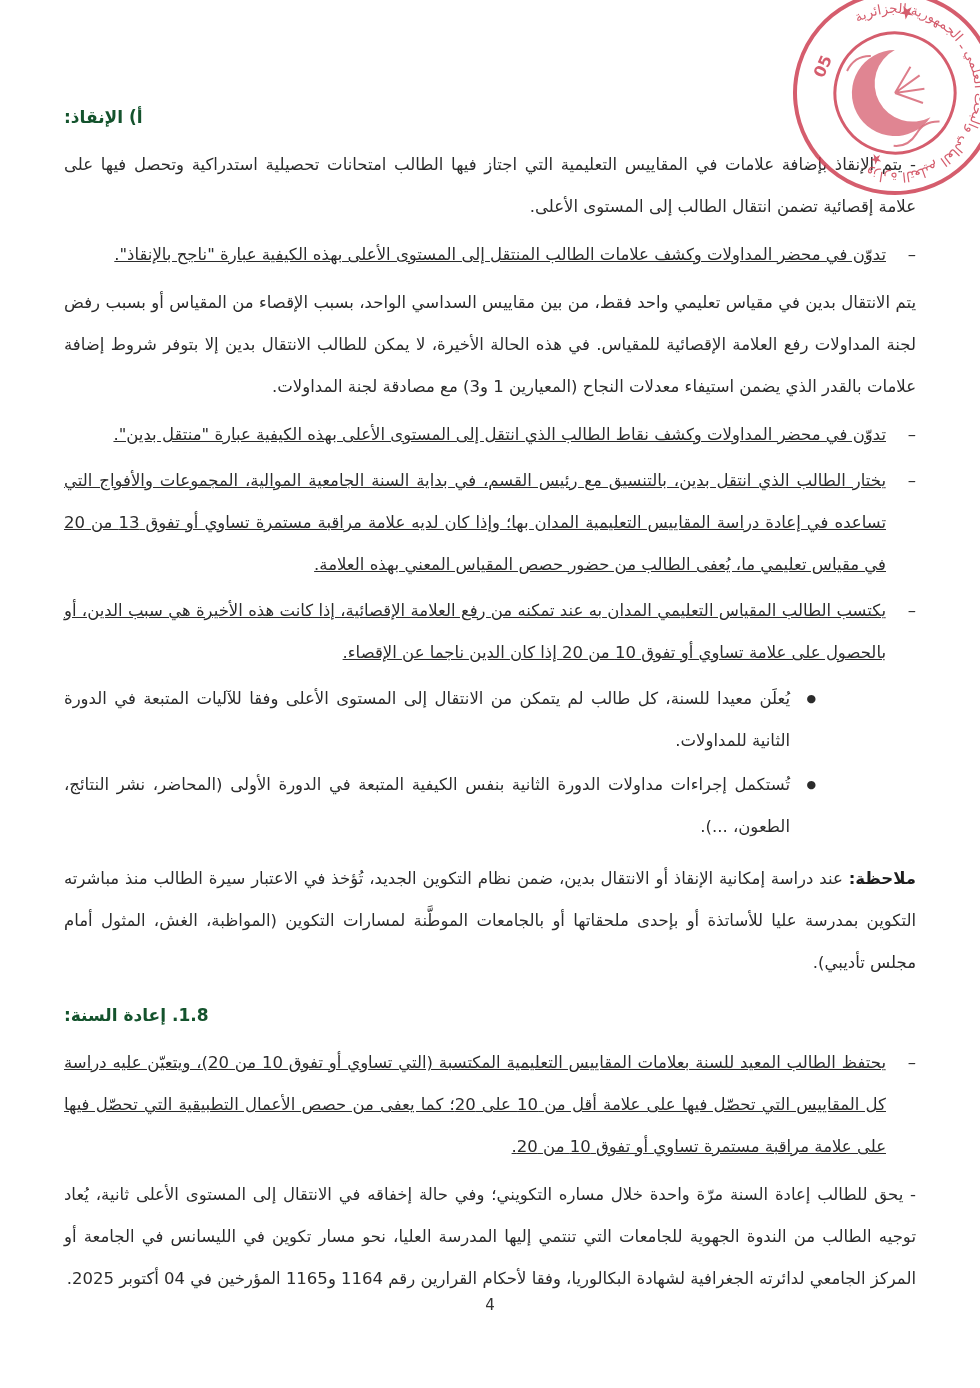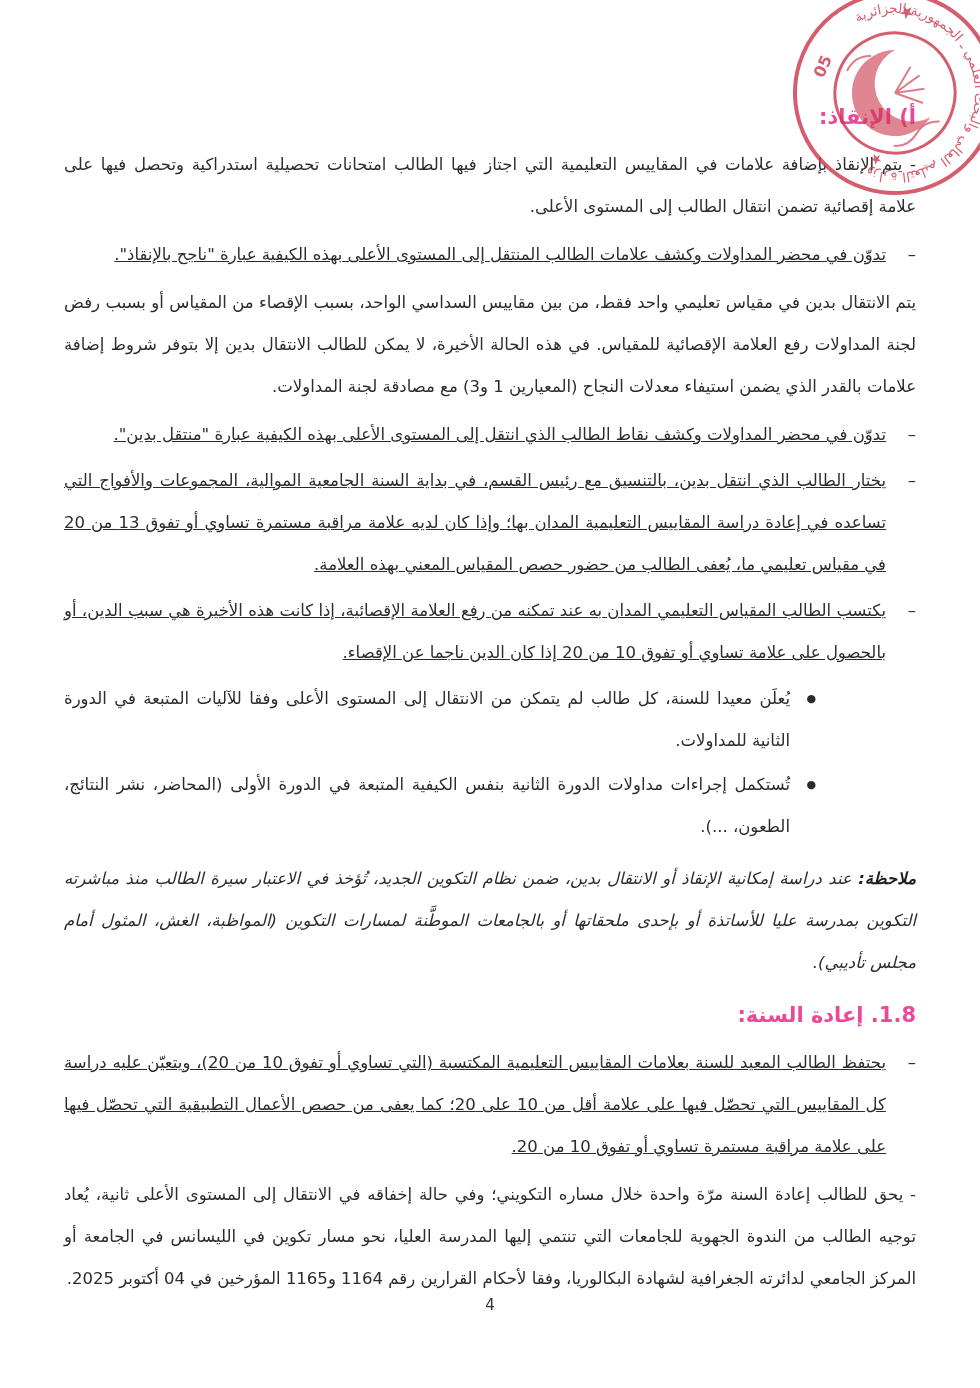--- a/index.html
+++ b/index.html
@@ -14,24 +14,24 @@
     font-family: "DejaVu Sans", sans-serif;
     color: #2b2b2b;
   }
   .doc {
     direction: rtl;
     padding: 86px 64px 0 64px;
     font-size: 16.5px;
     line-height: 42px;
   }
   .heading {
-    text-align: right;
+    text-align: left;
     font-weight: bold;
-    color: #ec4899;
-    font-size: 21px;
+    color: #14532d;
+    font-size: 17px;
     margin: 10px 0 6px 0;
   }
   p.para {
     text-align: justify;
     margin: 6px 0;
   }
   ul { list-style: none; margin: 4px 0; }
   ul.dash-list > li {
     display: flex;
     gap: 12px;
@@ -51,21 +51,21 @@
     display: flex;
     gap: 12px;
     margin: 2px 0;
   }
   ul.dot-list .marker {
     flex: 0 0 14px;
     font-size: 11px;
     text-align: right;
   }
   ul.dot-list .li-text { flex: 1; text-align: justify; }
-  p.note { text-align: justify; margin: 10px 0; font-style: italic; }
+  p.note { text-align: justify; margin: 10px 0; }
   p.note .note-label { font-weight: bold; color: #1e1e1e; }
   p.indent-line {
     text-align: justify;
     padding-right: 26px;
     margin: 2px 0;
   }
   .page-number {
     position: absolute;
     bottom: 74px;
     left: 0;

